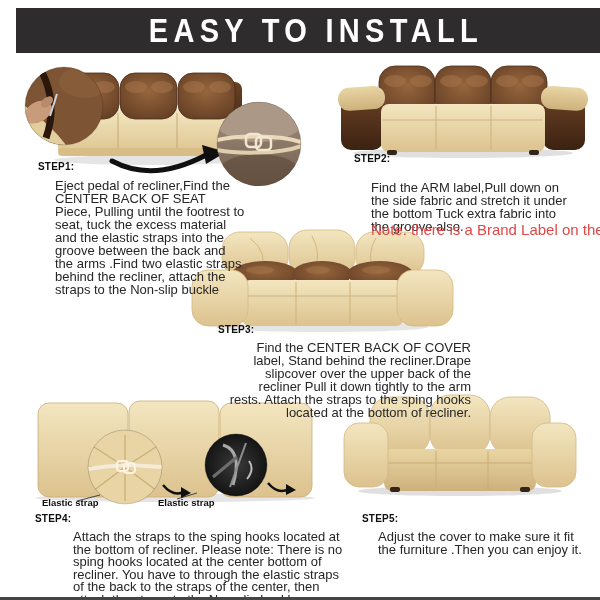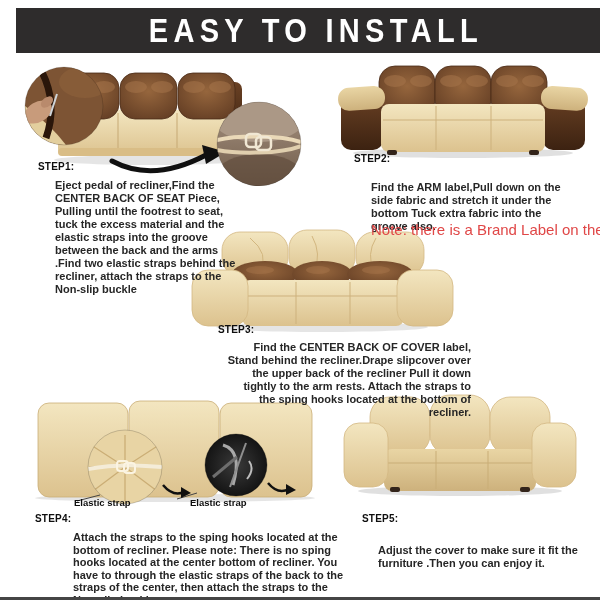--- a/index.html
+++ b/index.html
@@ -12,24 +12,24 @@
   #header-bar{
     left:16px;top:8px;width:600px;height:45px;background:#2e2c2c;
     display:flex;align-items:center;justify-content:center;
   }
   #page-title{
     color:#ffffff;font-weight:700;font-size:33px;letter-spacing:6px;
     transform:scaleX(0.88);transform-origin:center;white-space:nowrap;
   }
   
   .step-label{font-weight:700;font-size:10px;color:#0e0e0e;letter-spacing:.2px;}
-  .step-text{font-size:11px;line-height:13px;color:#262626;font-weight:bold;}
+  .step-text{font-size:13px;line-height:13px;color:#262626;}
   .step-text.tight{line-height:12.5px;}
   .step-note{font-size:15px;color:#e04747;white-space:nowrap;}
-  .callout{font-weight:700;font-size:9.5px;color:#0e0e0e;white-space:nowrap;margin-left:32px;}
+  .callout{font-weight:700;font-size:9.5px;color:#0e0e0e;white-space:nowrap;}
   #bottom-edge{left:0;top:597px;width:600px;height:3px;background:#454545;}
   svg{display:block;}
 </style>
 </head>
 <body>
 
 <svg width="0" height="0" aria-hidden="true">
   <defs>
     <linearGradient id="gBeige" x1="0" y1="0" x2="0" y2="1">
       <stop offset="0" stop-color="#f3e6c0"></stop>
@@ -248,15 +248,15 @@
 
 <div class="abs step-label" style="left:218px;top:324px;">STEP3:</div>
 <div class="abs step-text" style="left:226px;top:341px;width:245px;text-align:right;">Find the CENTER BACK OF COVER label, Stand behind the recliner.Drape slipcover over the upper back of the recliner Pull it down tightly to the arm rests. Attach the straps to the sping hooks located at the bottom of recliner.</div>
 
 <div class="abs callout" style="left:42px;top:497px;">Elastic strap</div>
 <div class="abs callout" style="left:158px;top:497px;">Elastic strap</div>
 <div class="abs step-label" style="left:35px;top:513px;">STEP4:</div>
 <div class="abs step-text tight" style="left:49px;top:531px;width:280px;margin-left:24px;">Attach the straps to the sping hooks located at the bottom of recliner. Please note: There is no sping hooks located at the center bottom of recliner. You have to through the elastic straps of the back to the straps of the center, then attach the straps to the Non-slip buckle.</div>
 
 <div class="abs step-label" style="left:362px;top:513px;">STEP5:</div>
-<div class="abs step-text tight" style="left:378px;top:531px;width:210px;margin-top:13px;">Adjust the cover to make sure it fit the furniture .Then you can enjoy it.</div>
+<div class="abs step-text tight" style="left:378px;top:531px;width:210px;">Adjust the cover to make sure it fit the furniture .Then you can enjoy it.</div>
 
 <div id="bottom-edge" class="abs"></div>
 
 </body></html>

